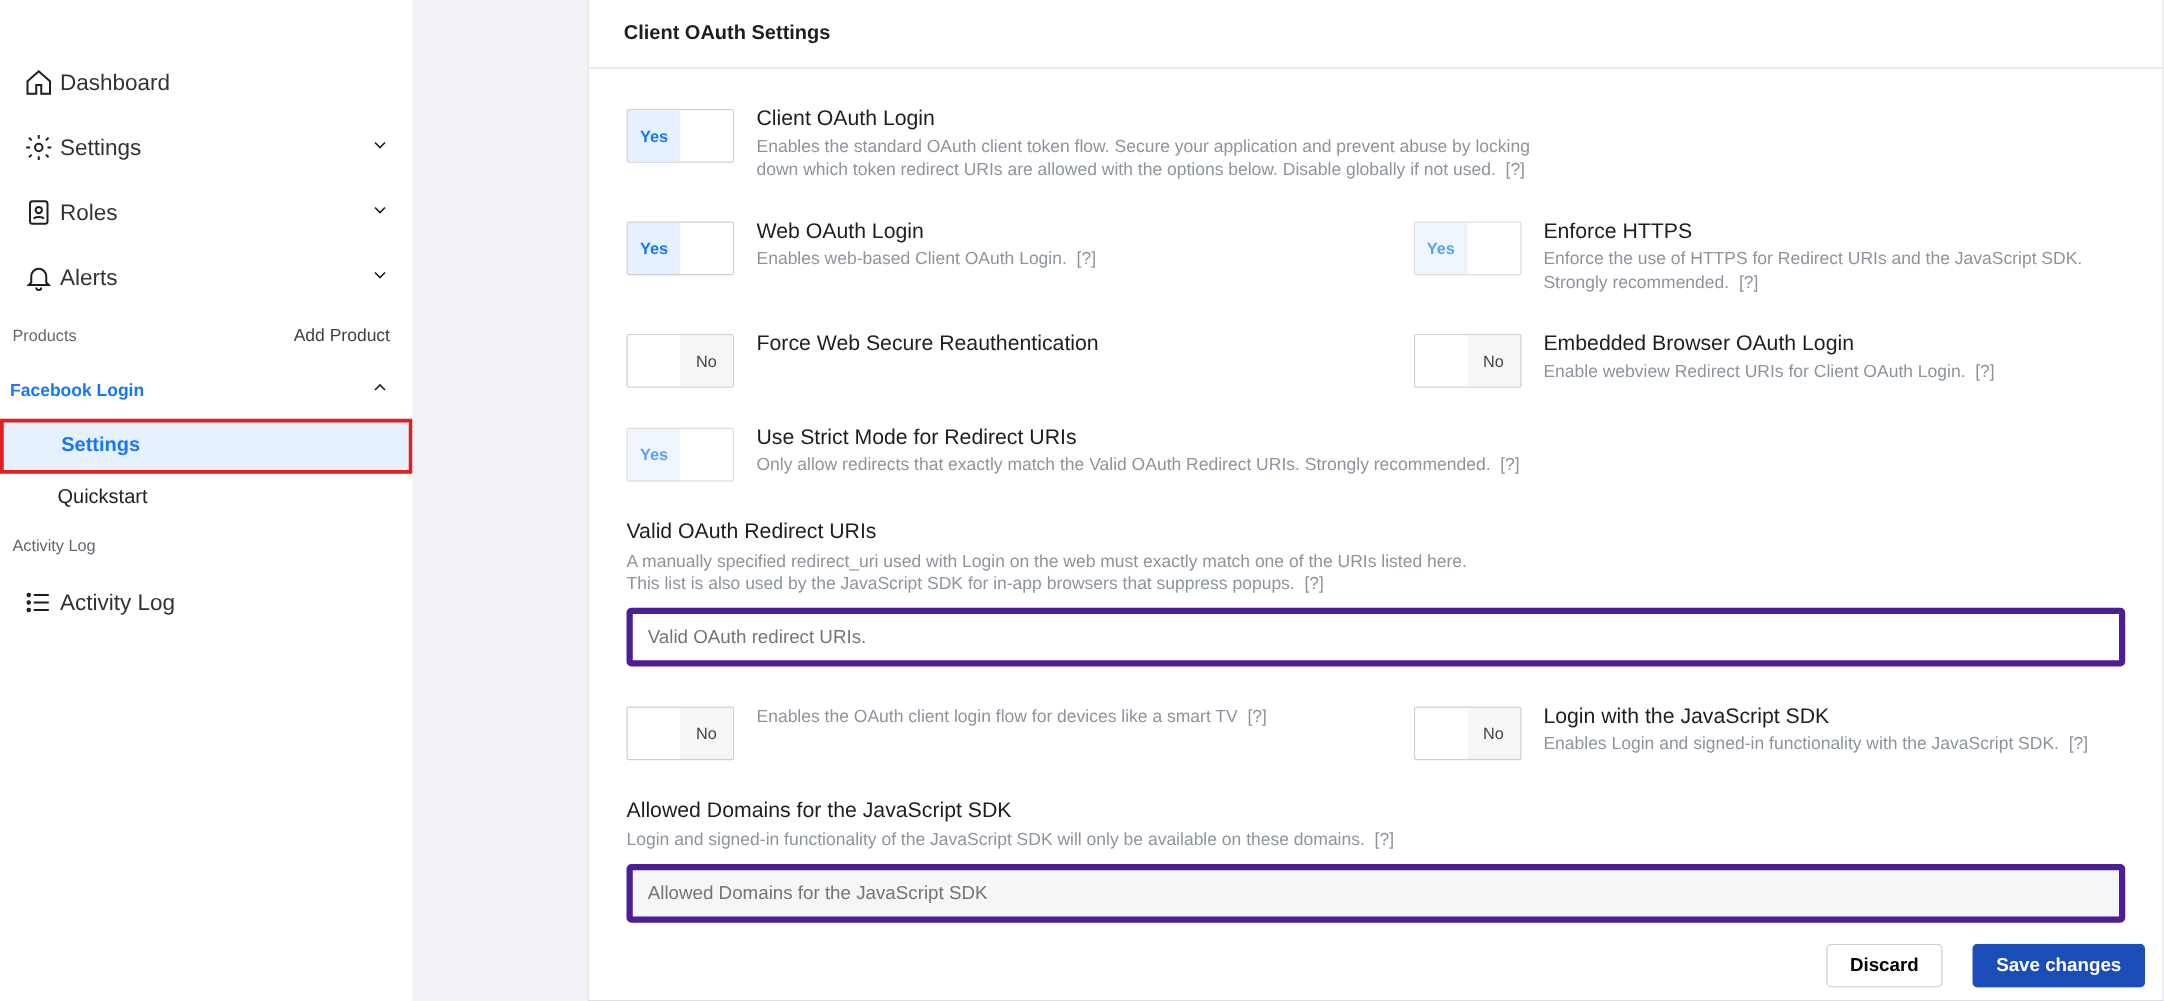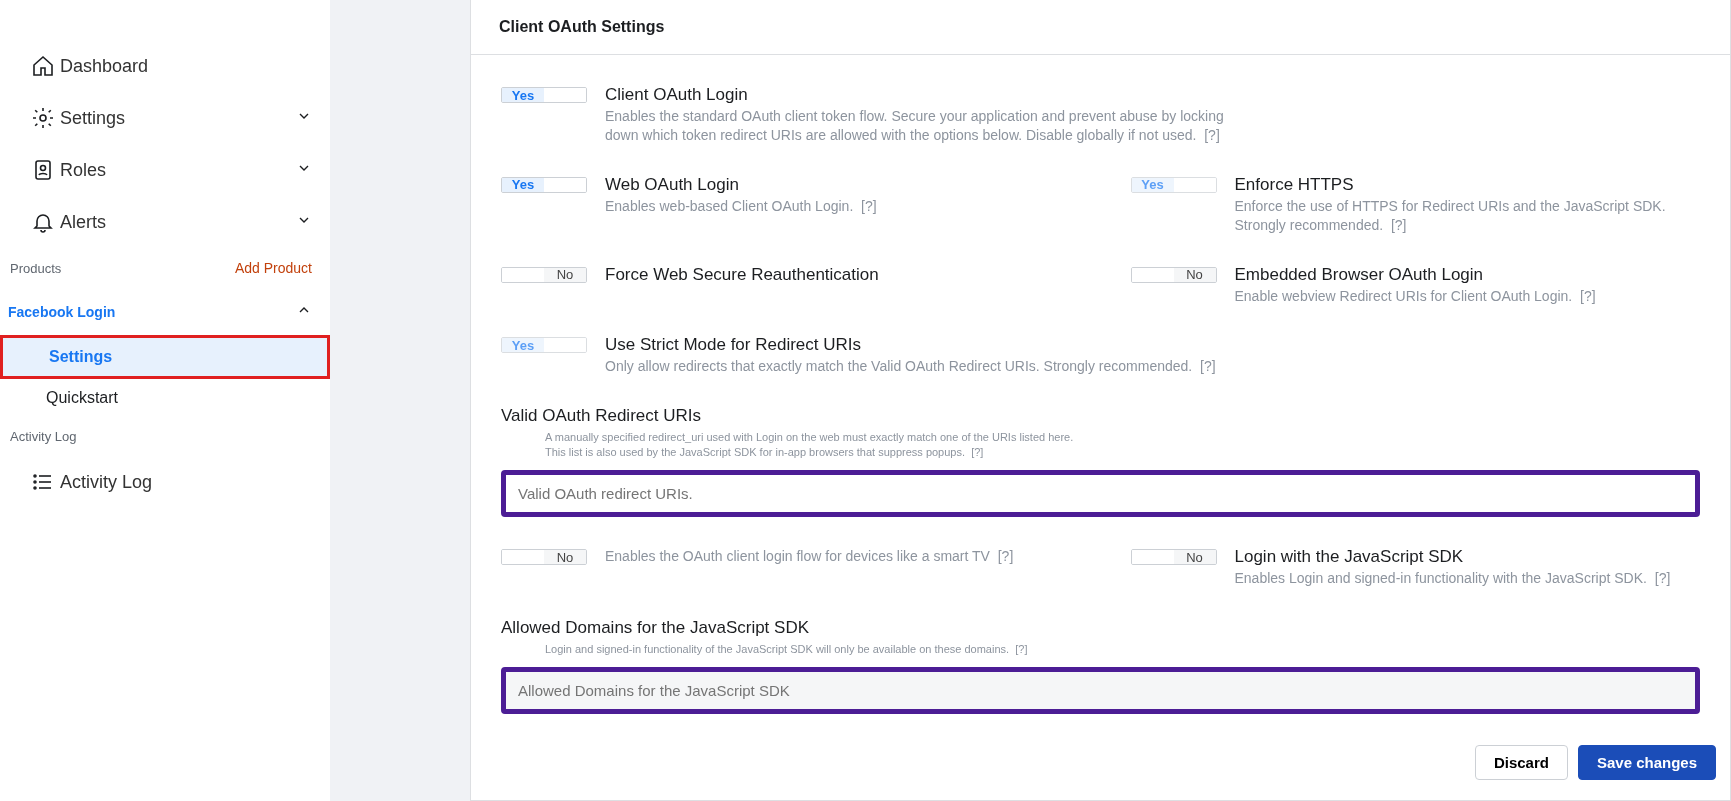--- a/index.html
+++ b/index.html
@@ -1,55 +1,55 @@
 <!DOCTYPE html>
 <html><head>
 <meta charset="utf-8">
 <style>
 * { box-sizing: border-box; margin: 0; padding: 0; }
 body { font-family: Helvetica, Arial, sans-serif; font-size: 14px; color: #1c1e21; background: #fff; }
 .app { display: flex; height: 801px; width: 1731px; }
 .sidebar { width: 330px; background: #fff; padding: 40px 0 0 0; flex-shrink: 0; }
-.nav-item { display: flex; align-items: center; padding: 14px 18px 14px 26px; cursor: pointer; color: #333; font-size: 18px; }
+.nav-item { display: flex; align-items: center; padding: 14px 18px 14px 14px; cursor: pointer; color: #333; font-size: 18px; }
 .nav-item .icon { width: 34px; display: flex; align-items: center; justify-content: center; }
 .nav-item .icon svg { width: 24px; height: 24px; stroke: #1c1e21; fill: none; stroke-width: 1.6; }
 .nav-item .chev { margin-left: auto; }
 .nav-item .chev svg { width: 16px; height: 16px; stroke: #1c1e21; fill: none; stroke-width: 2; }
 .section-header { display: flex; align-items: center; padding: 12px 18px 12px 10px; font-size: 13px; color: #606770; }
-.section-header .add { margin-left: auto; color: #c2410c; font-size: 14px; cursor: pointer; }
+.section-header .add { margin-left: auto; color: #404040; font-size: 14px; cursor: pointer; }
 .product-item { display: flex; align-items: center; padding: 14px 18px 14px 8px; cursor: pointer; font-size: 14px; font-weight: 600; color: #1877f2; }
 .product-item .chev { margin-left: auto; }
 .product-item .chev svg { width: 16px; height: 16px; stroke: #1c1e21; fill: none; stroke-width: 2; }
 .sub-list { }
 .sub-item { padding: 10px 18px 10px 46px; font-size: 16px; cursor: pointer; }
 .sub-item.active { background: #e7f1fd; color: #1877f2; font-weight: 600; border: 3px solid #e02020; }
 .section-label { padding: 12px 18px 12px 10px; font-size: 13px; color: #606770; }
 .gap { width: 140px; background: #f0f2f5; flex-shrink: 0; }
 .main { flex: 1; background: #fff; border: 1px solid #dddfe2; border-top: none; display: flex; flex-direction: column; position: relative; overflow: hidden; }
 .main-header { padding: 18px 28px; border-bottom: 1px solid #dddfe2; font-weight: 700; font-size: 16px; color: #1c1e21; }
 .content { padding: 30px 30px 90px 30px; overflow-y: auto; flex: 1; }
 .row { display: flex; gap: 60px; margin-bottom: 30px; }
 .setting { display: flex; gap: 18px; flex: 1; min-width: 0; }
-.toggle { width: 86px; height: 16px; flex-shrink: 0; border: 1px solid #ccd0d5; border-radius: 2px; display: flex; background: #fff; overflow: hidden; margin-top: 2px; }
+.toggle { width: 86px; height: 43px; flex-shrink: 0; border: 1px solid #ccd0d5; border-radius: 2px; display: flex; background: #fff; overflow: hidden; margin-top: 2px; }
 .toggle .half { flex: 1; display: flex; align-items: center; justify-content: center; font-size: 13px; }
 .toggle.yes .half.on { background: #e7f1fd; color: #1877f2; font-weight: 600; }
 .toggle.yes .half.off { background: #fff; color: transparent; }
 .toggle.no .half.on { background: #fff; color: transparent; }
 .toggle.no .half.off { background: #f5f6f7; color: #444; }
 .toggle.locked { opacity: 0.7; }
 .setting-text { flex: 1; min-width: 0; }
 .setting-title { font-size: 17px; color: #1c1e21; margin-bottom: 2px; }
 .setting-desc { font-size: 14px; color: #8d949e; line-height: 1.35; }
 .help { color: #8d949e; }
 .field-block { margin-bottom: 30px; }
 .field-title { font-size: 17px; color: #1c1e21; margin-bottom: 4px; }
-.field-desc { font-size: 11px; color: #8d949e; line-height: 1.35; margin-bottom: 10px; margin-left: 44px; }
+.field-desc { font-size: 14px; color: #8d949e; line-height: 1.35; margin-bottom: 10px; }
 .field-input { width: 100%; border: 5px solid #4c1d95; border-radius: 4px; padding: 10px 12px; font-size: 15px; color: #1c1e21; }
 .field-input.disabled { background: #f5f6f7; color: #bec3c9; }
-.footer { position: absolute; bottom: 20px; right: 14px; display: flex; gap: 10px; }
+.footer { position: absolute; bottom: 10px; right: 14px; display: flex; gap: 24px; }
 .btn { padding: 8px 18px; border-radius: 4px; font-size: 15px; font-weight: 700; cursor: pointer; border: 1px solid #ccd0d5; background: #fff; }
 .btn.primary { background: #1b4db8; border-color: #1b4db8; color: #fff; }
 </style>
 </head>
 <body>
 
 <div class="app">
 
   <div class="sidebar">
     <div class="nav-item">

